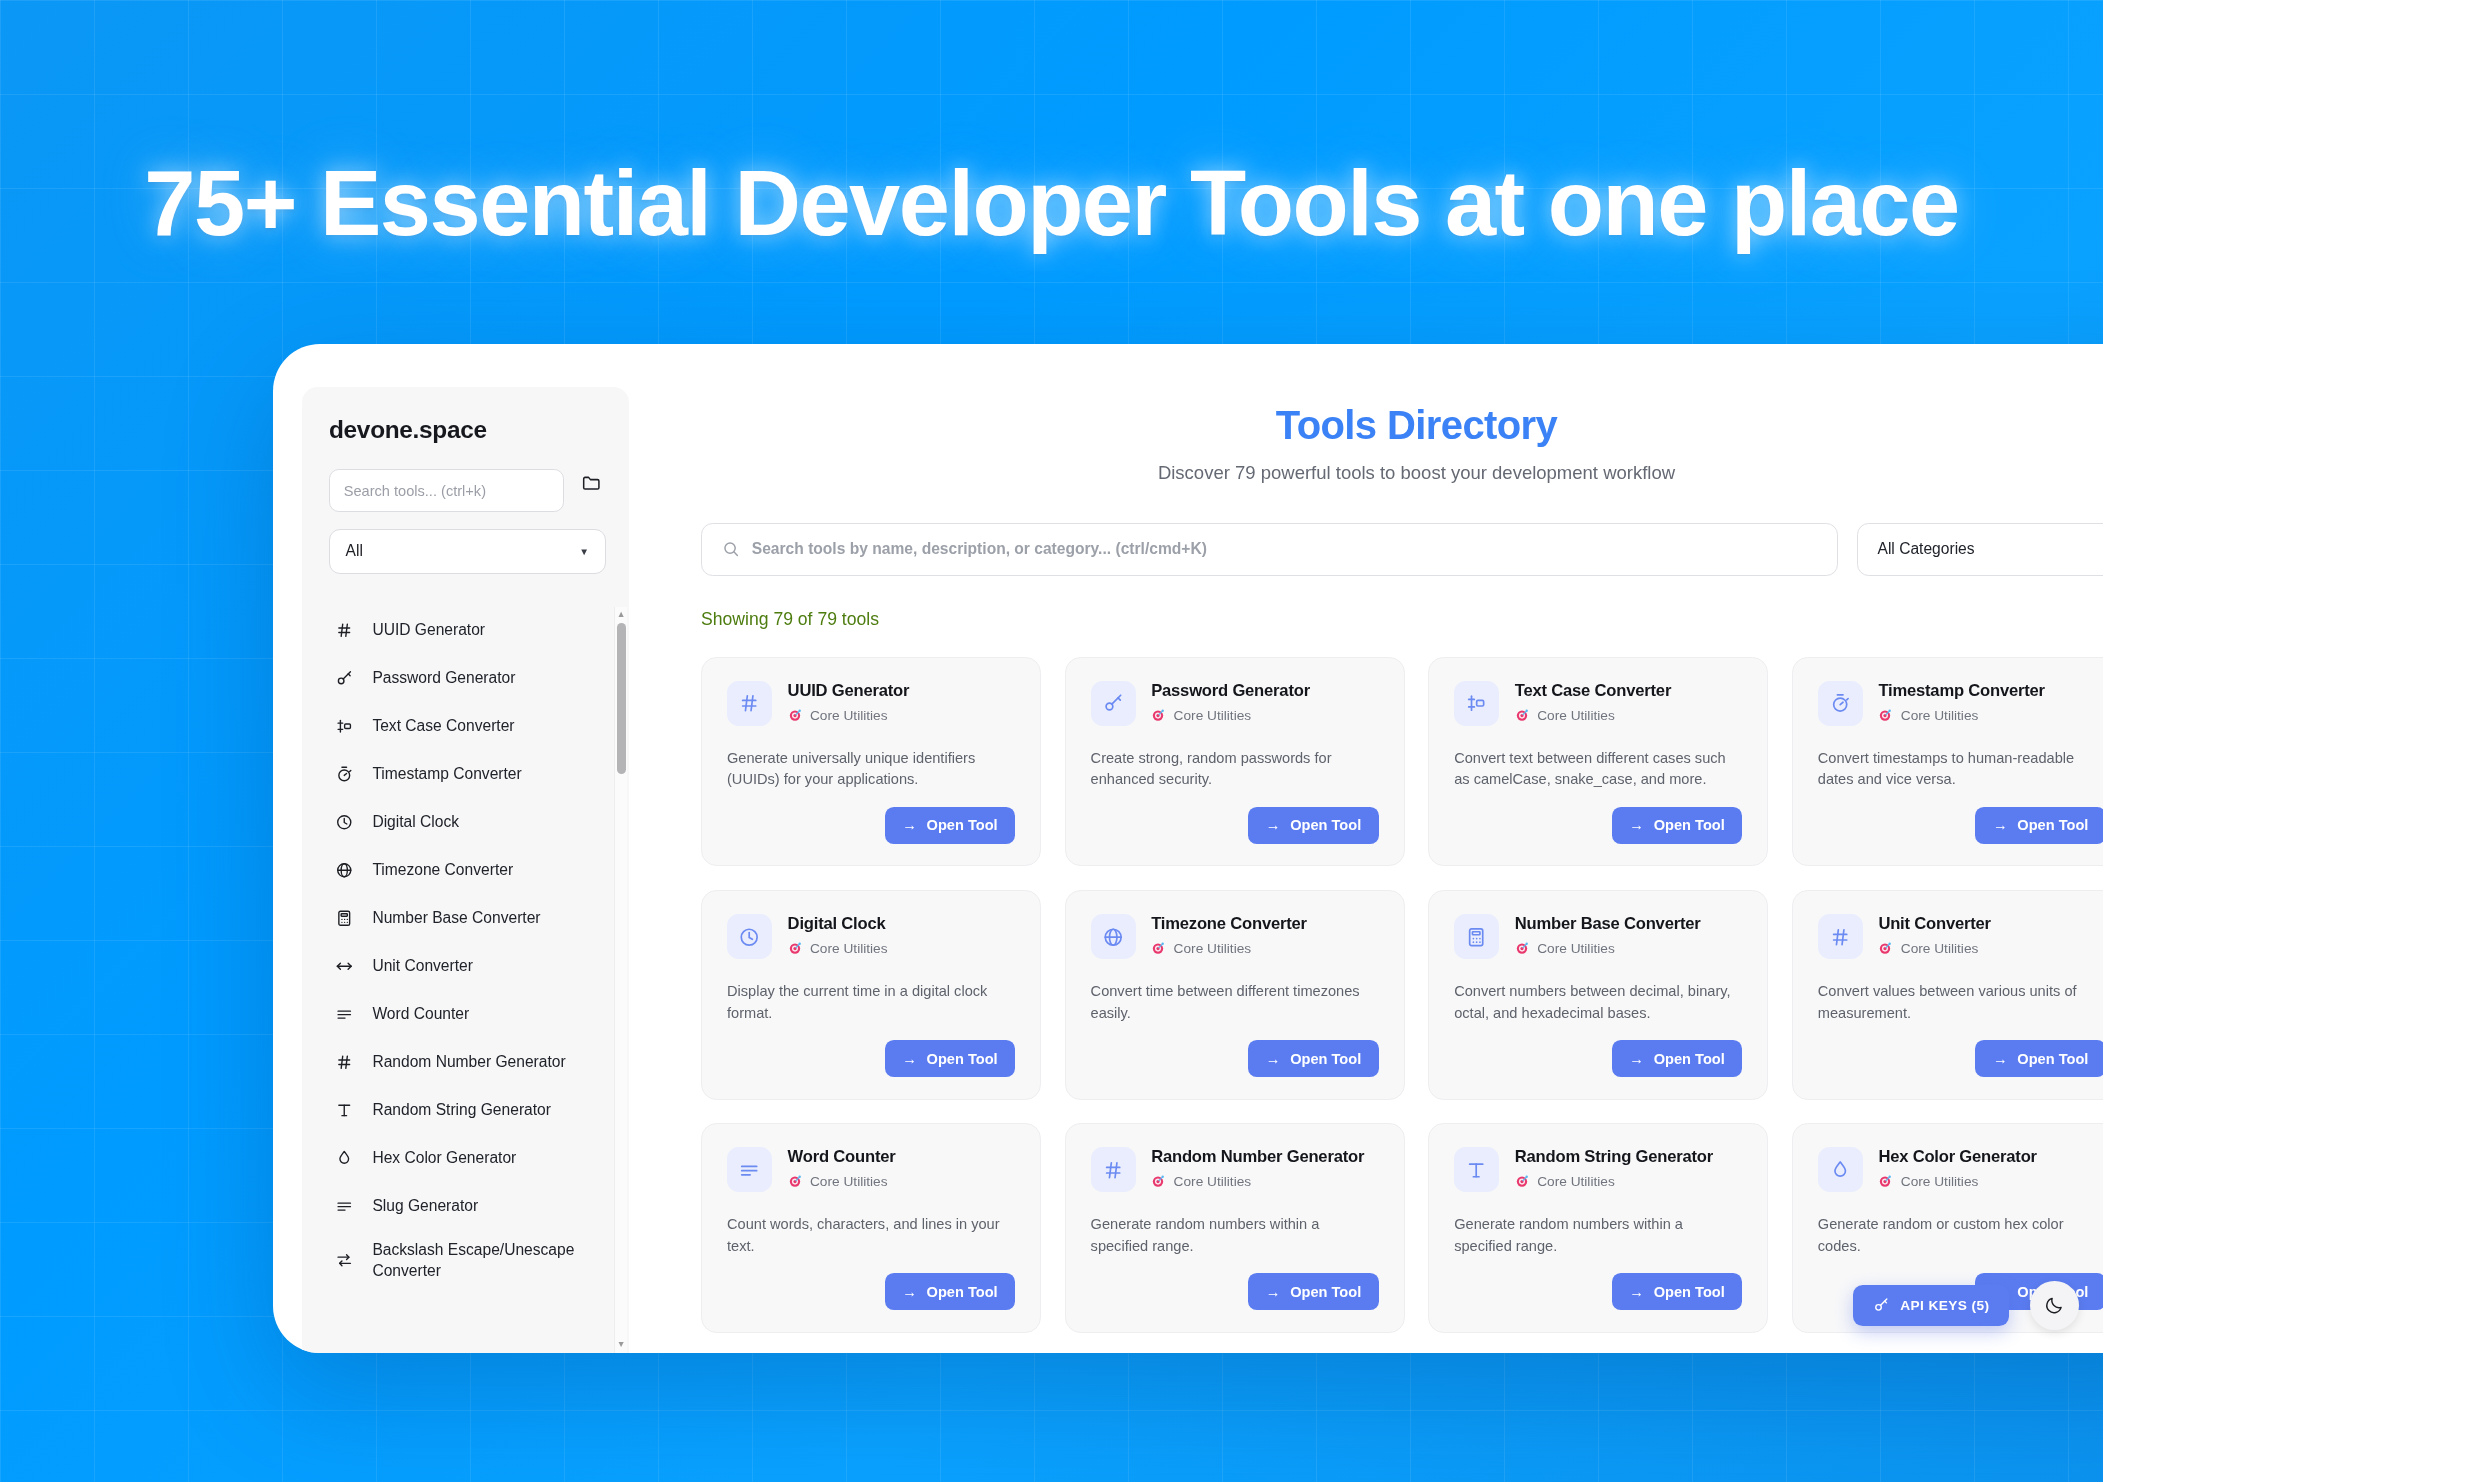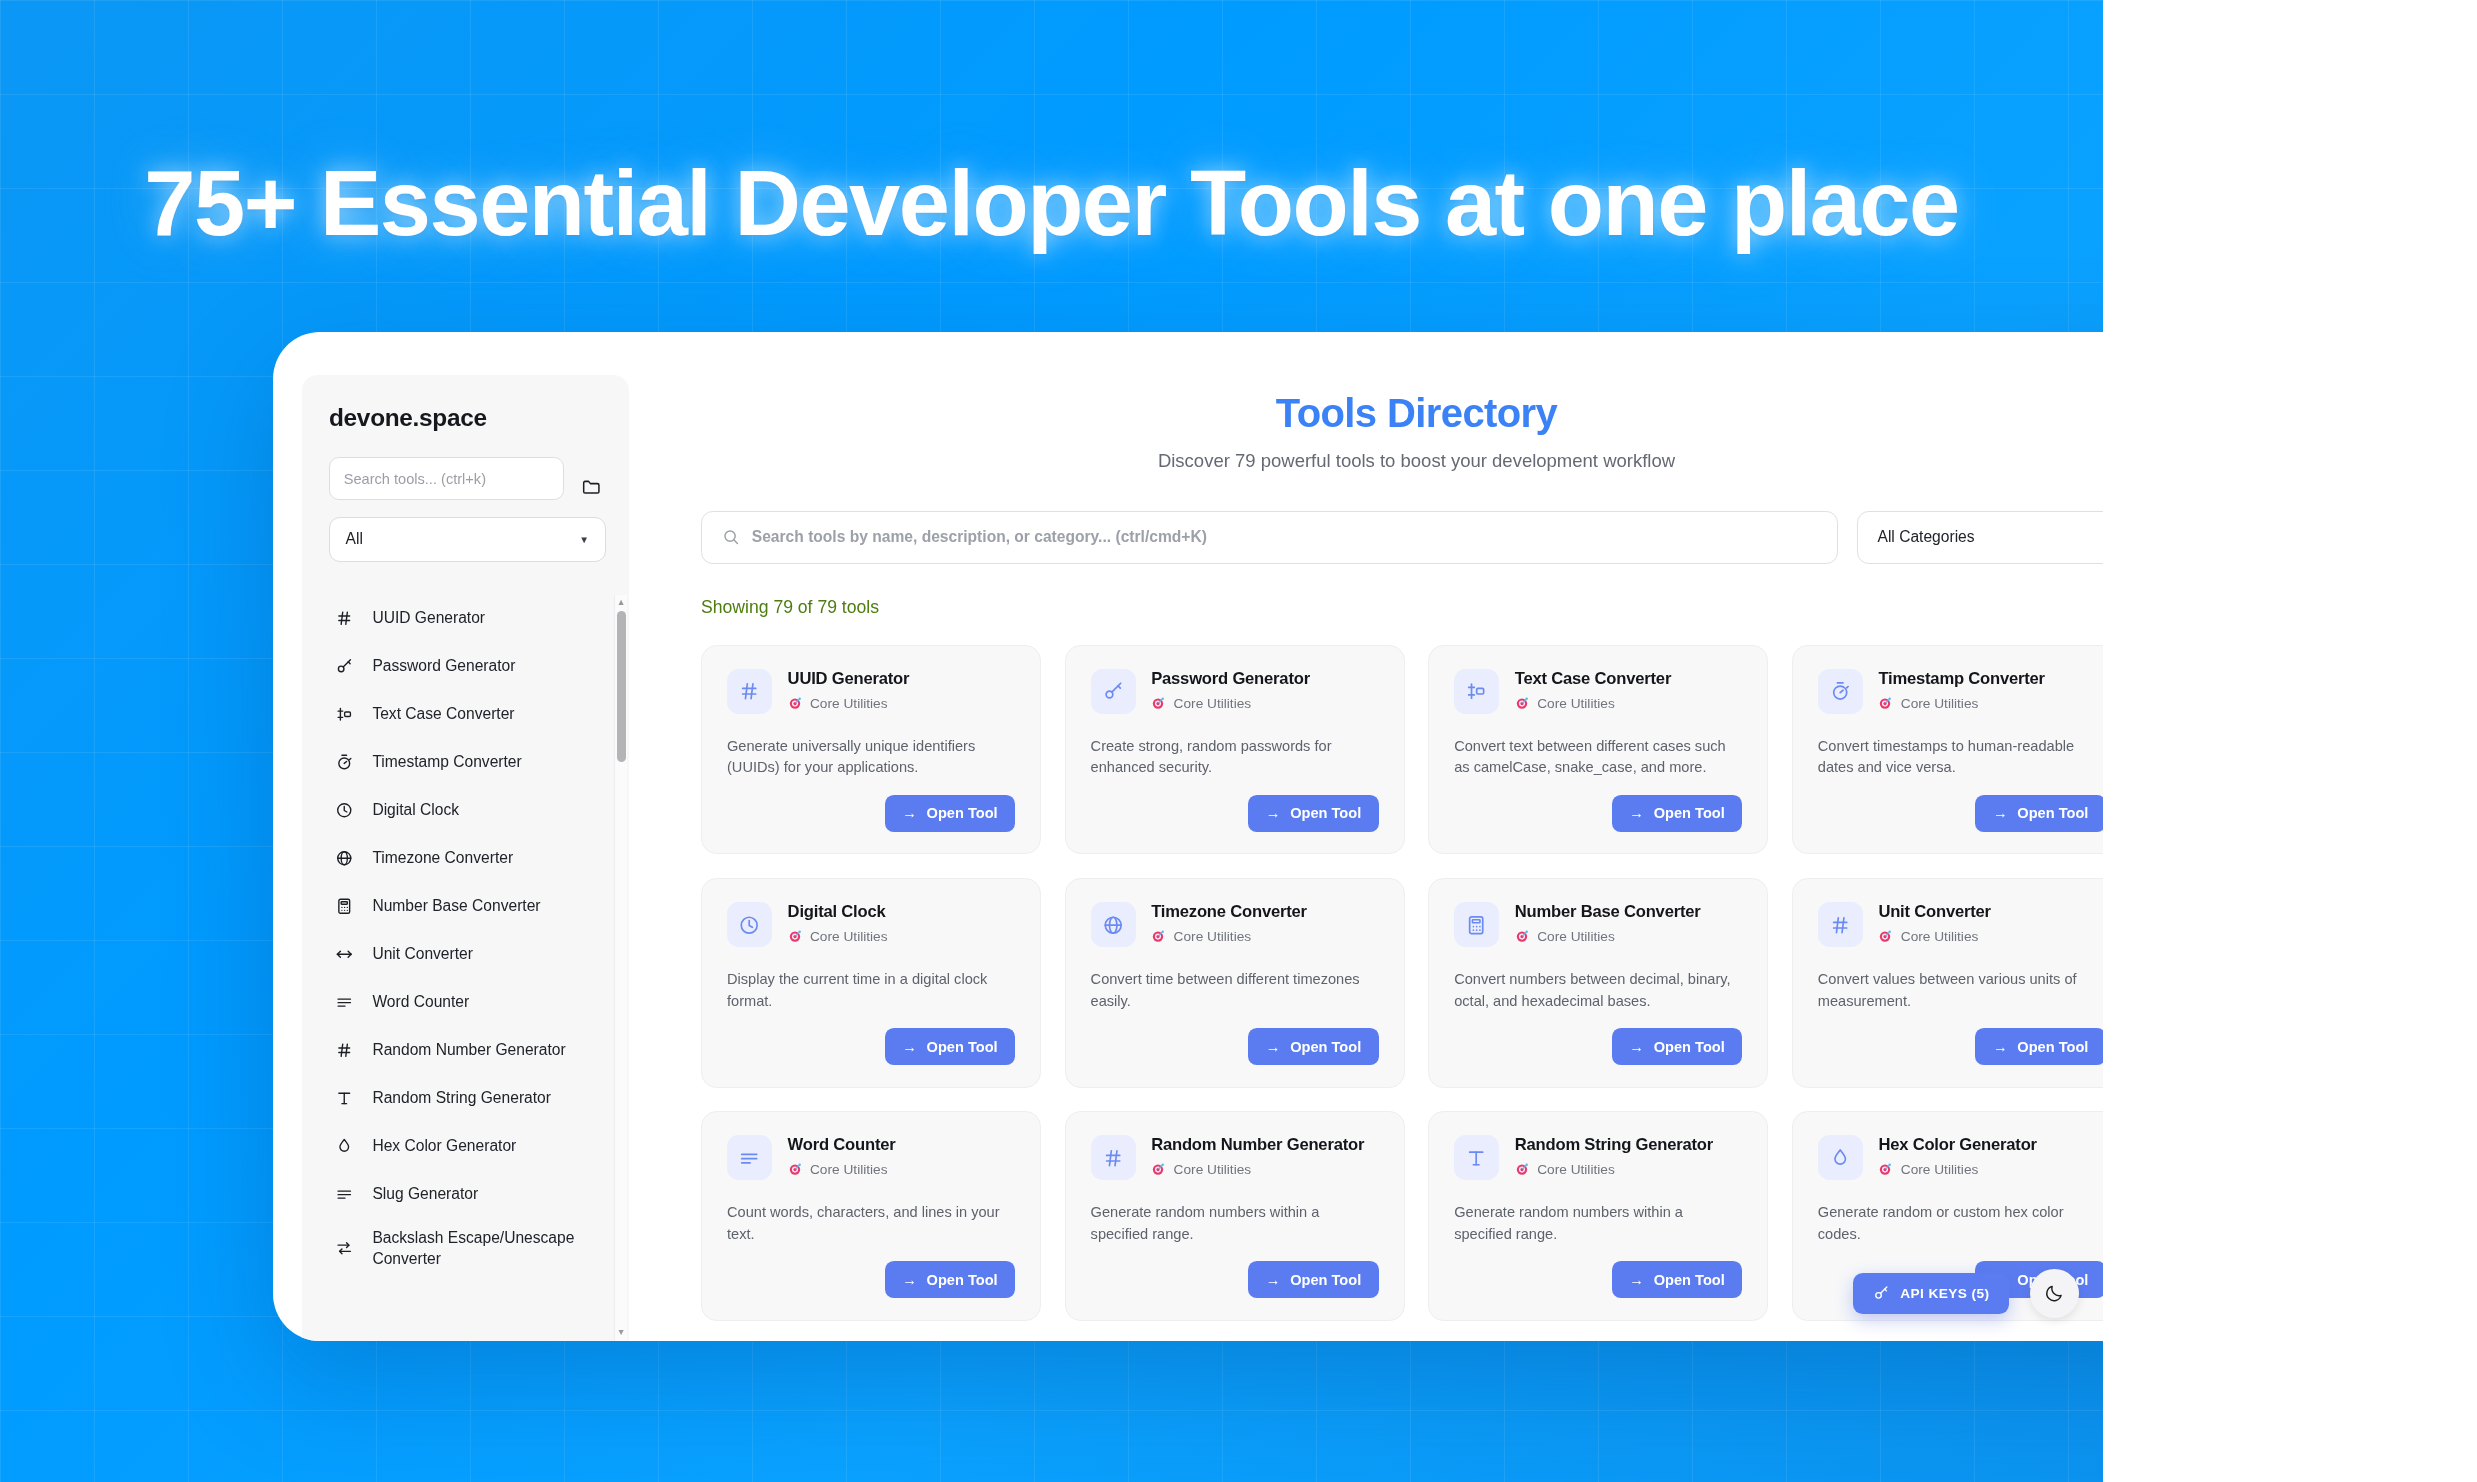--- a/index.html
+++ b/index.html
@@ -45,21 +45,21 @@
       0 0 21.5px rgba(255,255,255,0.55),
       0 0 53px rgba(180,225,255,0.45),
       0 2px 3.9px rgba(0,80,160,0.18);
     white-space: nowrap;
   }
 
   
   .window {
     position: absolute;
     left: 273px;
-    top: 332px;
+    top: 344px;
     width: 1931px;
     height: 1009px;
     background: #ffffff;
     border-radius: 47px;
     box-shadow: 0 39px 107px rgba(0, 60, 130, 0.28);
     overflow: hidden;
     display: flex;
   }
 
   
@@ -76,21 +76,21 @@
   .brand {
     font-size: 24.4px;
     font-weight: 700;
     color: #16181d;
     padding: 0 27px;
     margin-bottom: 25px;
     letter-spacing: -0.3px;
   }
   .side-search-row {
     display: flex;
-    align-items: flex-end;
+    align-items: flex-start;
     gap: 15px;
     padding: 0 23.4px 0 27px;
     margin-bottom: 16.6px;
   }
   .side-search {
     flex: 1;
     height: 43px;
     border: 1px solid #dcdde1;
     border-radius: 9.8px;
     background: #ffffff;

